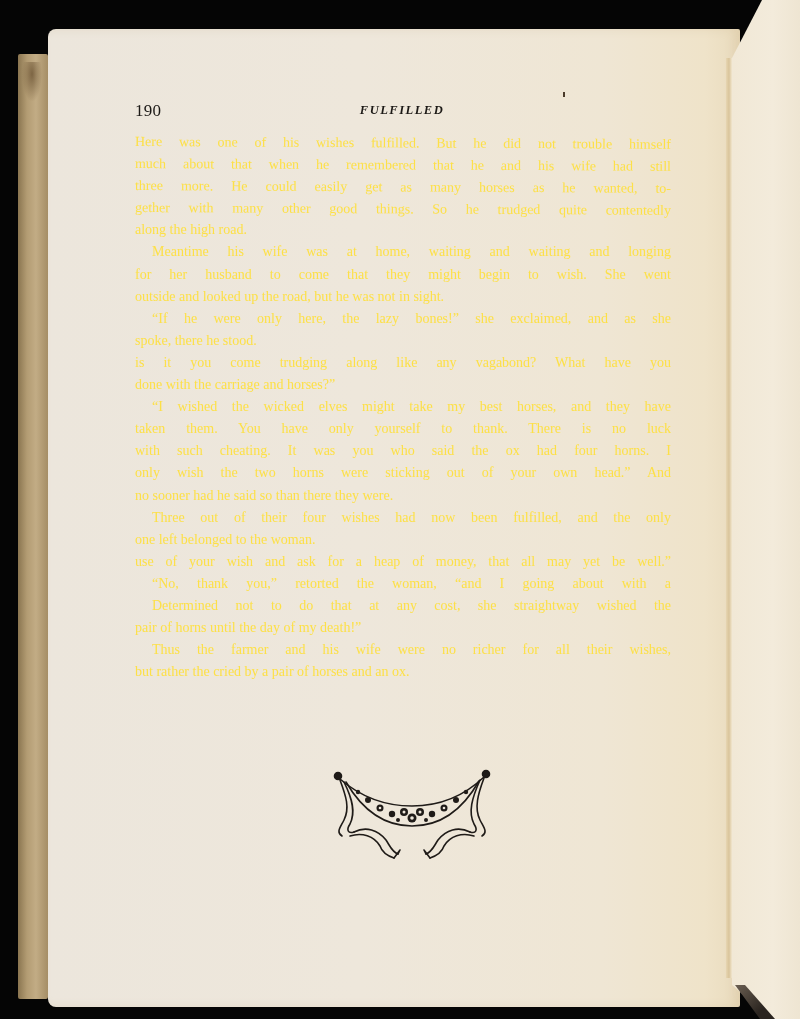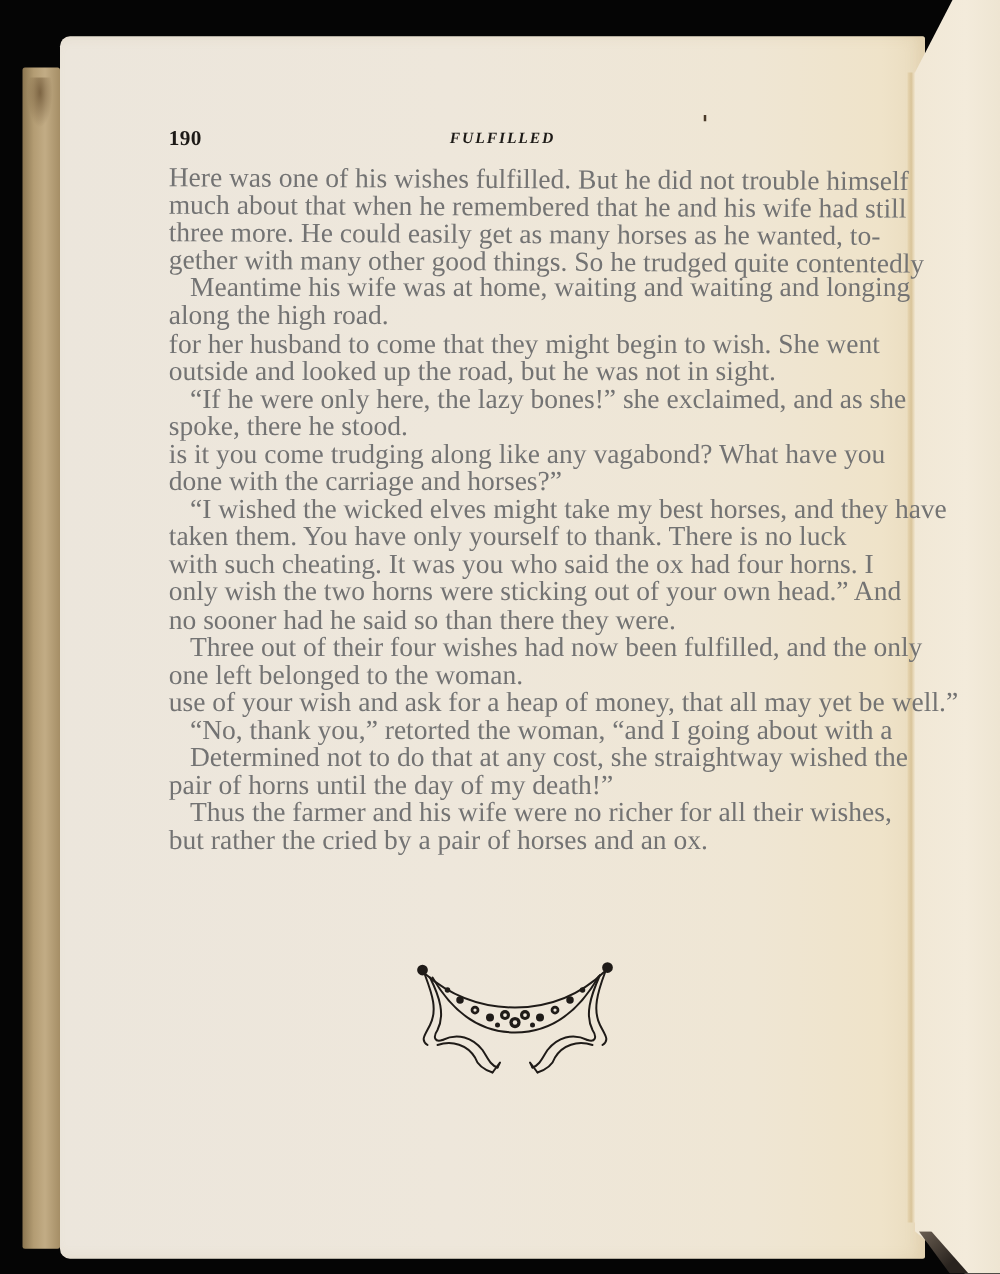--- a/index.html
+++ b/index.html
@@ -76,21 +76,21 @@
       top: 101px;
       left: 135px;
       width: 540px;
       height: 20px;
     }
     .page-number {
       position: absolute;
       left: 0;
       top: 0;
       font-size: 17px;
-      font-weight: bold;
+      font-weight: normal;
       color: #1d1a17;
       letter-spacing: .3px;
     }
     .chapter-title {
       position: absolute;
       left: 0;
       right: 0;
       top: 2px;
       text-align: center;
       font-size: 12.5px;
@@ -110,23 +110,23 @@
       width: 1.5px;
       height: 5px;
       background: #4a3a2a;
     }
 
     .body-text {
       position: absolute;
       left: 135px;
       top: 131px;
       width: 536px;
-      font-size: 22px;
+      font-size: 14px;
       line-height: 22.1px;
-      color: #737373;
+      color: #fde047;
       text-align: justify;
     }
     .line {
       display: block;
       white-space: nowrap;
       text-align-last: justify;
       text-align: justify;
       height: 22.1px;
     }
     .line.last {
@@ -156,22 +156,22 @@
   <span class="page-number">190</span>
   <div class="chapter-title"><span>FULFILLED</span></div>
 </div>
 <div class="speck"></div>
 
 <div class="body-text">
   <span class="line skew2">Here was one of his wishes fulfilled.  But he did not trouble himself</span>
   <span class="line skew2">much about that when he remembered that he and his wife had still</span>
   <span class="line skew2">three more.  He could easily get as many horses as he wanted, to-</span>
   <span class="line skew2">gether with many other good things.  So he trudged quite contentedly</span>
+  <span class="line last">along the high road.</span>
   <span class="line indent">Meantime his wife was at home, waiting and waiting and longing</span>
-  <span class="line last">along the high road.</span>
   <span class="line">for her husband to come that they might begin to wish.  She went</span>
   <span class="line last">outside and looked up the road, but he was not in sight.</span>
   <span class="line indent">“If he were only here, the lazy bones!” she exclaimed, and as she</span>
   <span class="line last">spoke, there he stood.</span>
   <span class="line">is it you come trudging along like any vagabond?  What have you</span>
   <span class="line last">done with the carriage and horses?”</span>
   <span class="line indent">“I wished the wicked elves might take my best horses, and they have</span>
   <span class="line">taken them.  You have only yourself to thank.  There is no luck</span>
   <span class="line">with such cheating.  It was you who said the ox had four horns.  I</span>
   <span class="line">only wish the two horns were sticking out of your own head.”  And</span>

